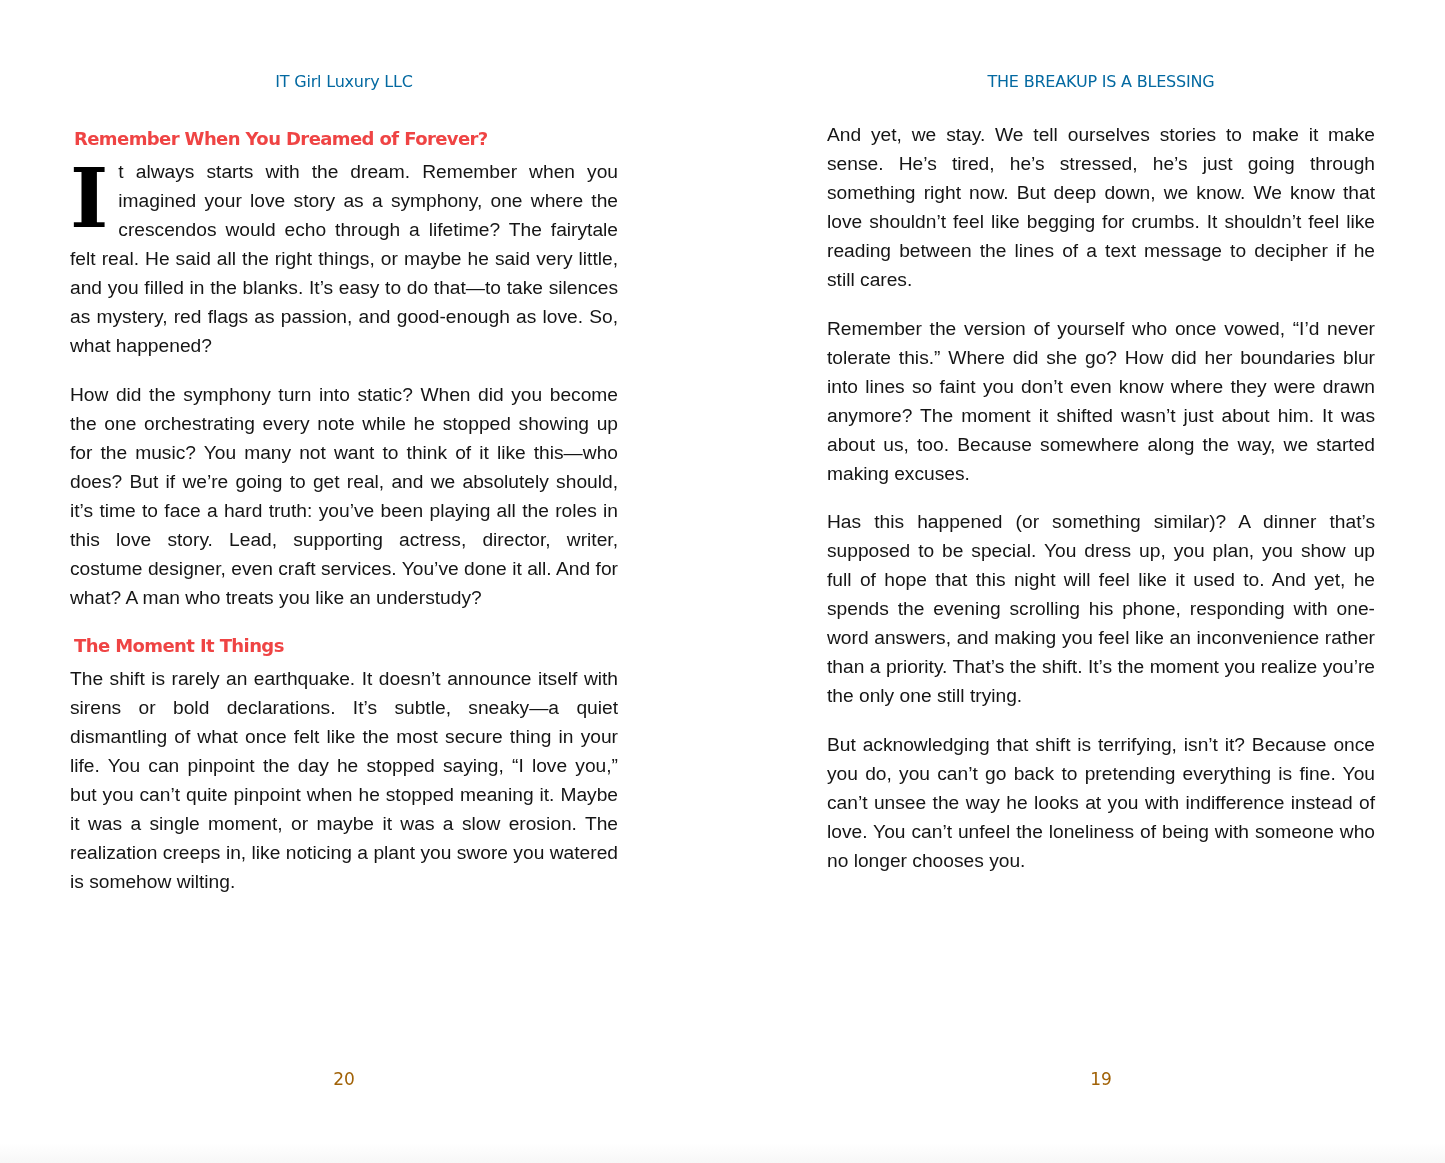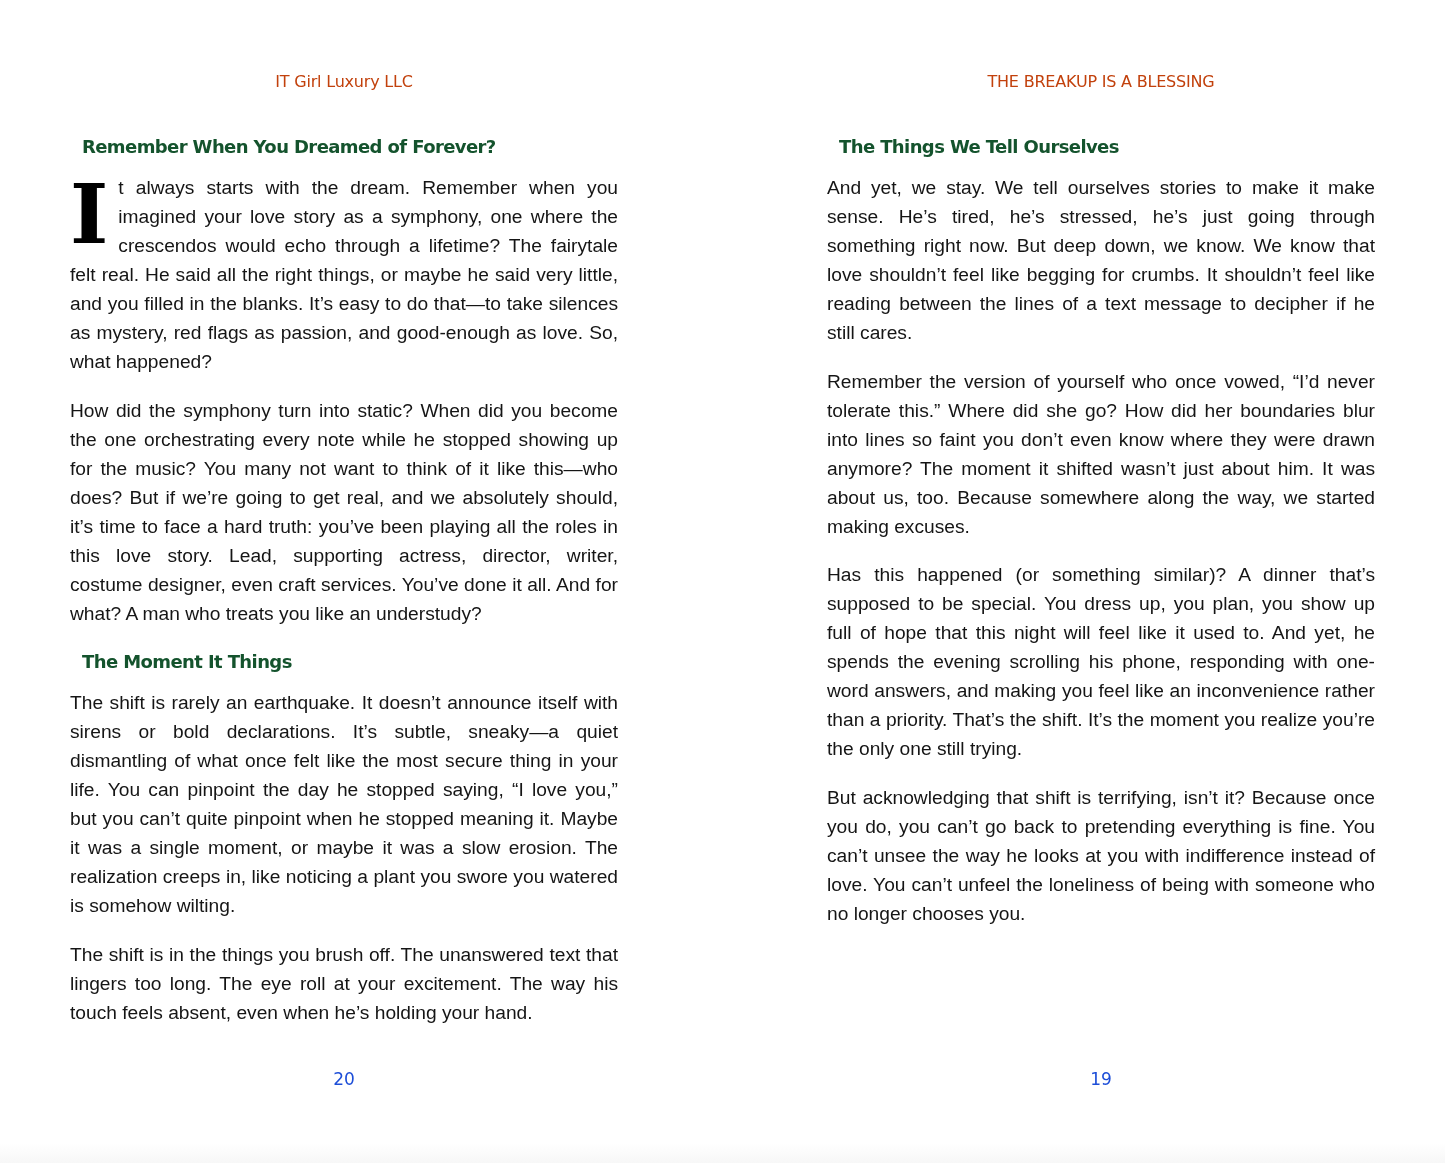--- a/index.html
+++ b/index.html
@@ -12,70 +12,68 @@
     position: absolute; left: 0; right: 0; bottom: 0; height: 20px;
     background: linear-gradient(#ffffff, #f7f7f7);
   }
   .page { position: absolute; top: 0; width: 548px; }
   .page.left { left: 70px; }
   .page.right { left: 827px; }
   .running-head {
     position: absolute; top: 72px; left: 0; width: 100%;
     text-align: center;
     font-family: "DejaVu Sans", sans-serif;
-    font-size: 16px; color: #c2410c; letter-spacing: -0.2px;
+    font-size: 16px; color: #0369a1; letter-spacing: -0.2px;
   }
   .body-text { position: absolute; top: 120px; left: 0; width: 100%; }
   h3 {
-    margin: 12px; padding: 0;
+    margin: 4px; padding: 0;
     font-family: "DejaVu Sans", sans-serif;
     font-weight: bold; font-size: 18px;
     letter-spacing: -0.6px; line-height: 29px;
-    color: #14532d;
+    color: #ef4444;
   }
   p {
     margin: 0 0 20px 0;
     font-family: "Liberation Sans", sans-serif;
     font-size: 19.2px; line-height: 29px;
     text-align: justify; color: #151515;
   }
   p.tight { margin-bottom: 19px; }
   .dropcap {
     float: left;
     font-family: "DejaVu Serif", serif; font-weight: bold;
     font-size: 82px; line-height: 70px;
     margin: 6px 10px 0 0; color: #000;
   }
   .folio {
     position: absolute; top: 1069px; left: 0; width: 100%;
     text-align: center;
     font-family: "DejaVu Sans", sans-serif;
-    font-size: 17px; color: #1d4ed8;
+    font-size: 17px; color: #a16207;
   }
 </style>
 </head>
 <body>
 
 <div class="page left">
   <div class="running-head">IT Girl Luxury LLC</div>
   <div class="body-text">
     <h3>Remember When You Dreamed of Forever?</h3>
     <p><span class="dropcap">I</span><span>t always starts with the dream. Remember when you imagined your love story as a symphony, one where the crescendos would echo through a lifetime? The fairytale felt real. He said all the right things, or maybe he said very little, and you filled in the blanks. It’s easy to do that—to take silences as mystery, red flags as passion, and good-enough as love. So, what happened?</span></p>
     <p class="tight">How did the symphony turn into static? When did you become the one orchestrating every note while he stopped showing up for the music? You many not want to think of it like this—who does? But if we’re going to get real, and we absolutely should, it’s time to face a hard truth: you’ve been playing all the roles in this love story. Lead, supporting actress, director, writer, costume designer, even craft services. You’ve done it all. And for what? A man who treats you like an understudy?</p>
     <h3>The Moment It Things</h3>
     <p>The shift is rarely an earthquake. It doesn’t announce itself with sirens or bold declarations. It’s subtle, sneaky—a quiet dismantling of what once felt like the most secure thing in your life. You can pinpoint the day he stopped saying, “I love you,” but you can’t quite pinpoint when he stopped meaning it. Maybe it was a single moment, or maybe it was a slow erosion. The realization creeps in, like noticing a plant you swore you watered is somehow wilting.</p>
-    <p>The shift is in the things you brush off. The unanswered text that lingers too long. The eye roll at your excitement. The way his touch feels absent, even when he’s holding your hand.</p>
   </div>
   <div class="folio">20</div>
 </div>
 
 <div class="page right">
   <div class="running-head">THE BREAKUP IS A BLESSING</div>
   <div class="body-text">
-    <h3>The Things We Tell Ourselves</h3>
     <p>And yet, we stay. We tell ourselves stories to make it make sense. He’s tired, he’s stressed, he’s just going through something right now. But deep down, we know. We know that love shouldn’t feel like begging for crumbs. It shouldn’t feel like reading between the lines of a text message to decipher if he still cares.</p>
     <p class="tight">Remember the version of yourself who once vowed, “I’d never tolerate this.” Where did she go? How did her boundaries blur into lines so faint you don’t even know where they were drawn anymore? The moment it shifted wasn’t just about him. It was about us, too. Because somewhere along the way, we started making excuses.</p>
     <p>Has this happened (or something similar)? A dinner that’s supposed to be special. You dress up, you plan, you show up full of hope that this night will feel like it used to. And yet, he spends the evening scrolling his phone, responding with one-word answers, and making you feel like an inconvenience rather than a priority. That’s the shift. It’s the moment you realize you’re the only one still trying.</p>
     <p>But acknowledging that shift is terrifying, isn’t it? Because once you do, you can’t go back to pretending everything is fine. You can’t unsee the way he looks at you with indifference instead of love. You can’t unfeel the loneliness of being with someone who no longer chooses you.</p>
   </div>
   <div class="folio">19</div>
 </div>
 
 <div class="bottom-fade"></div>
 

